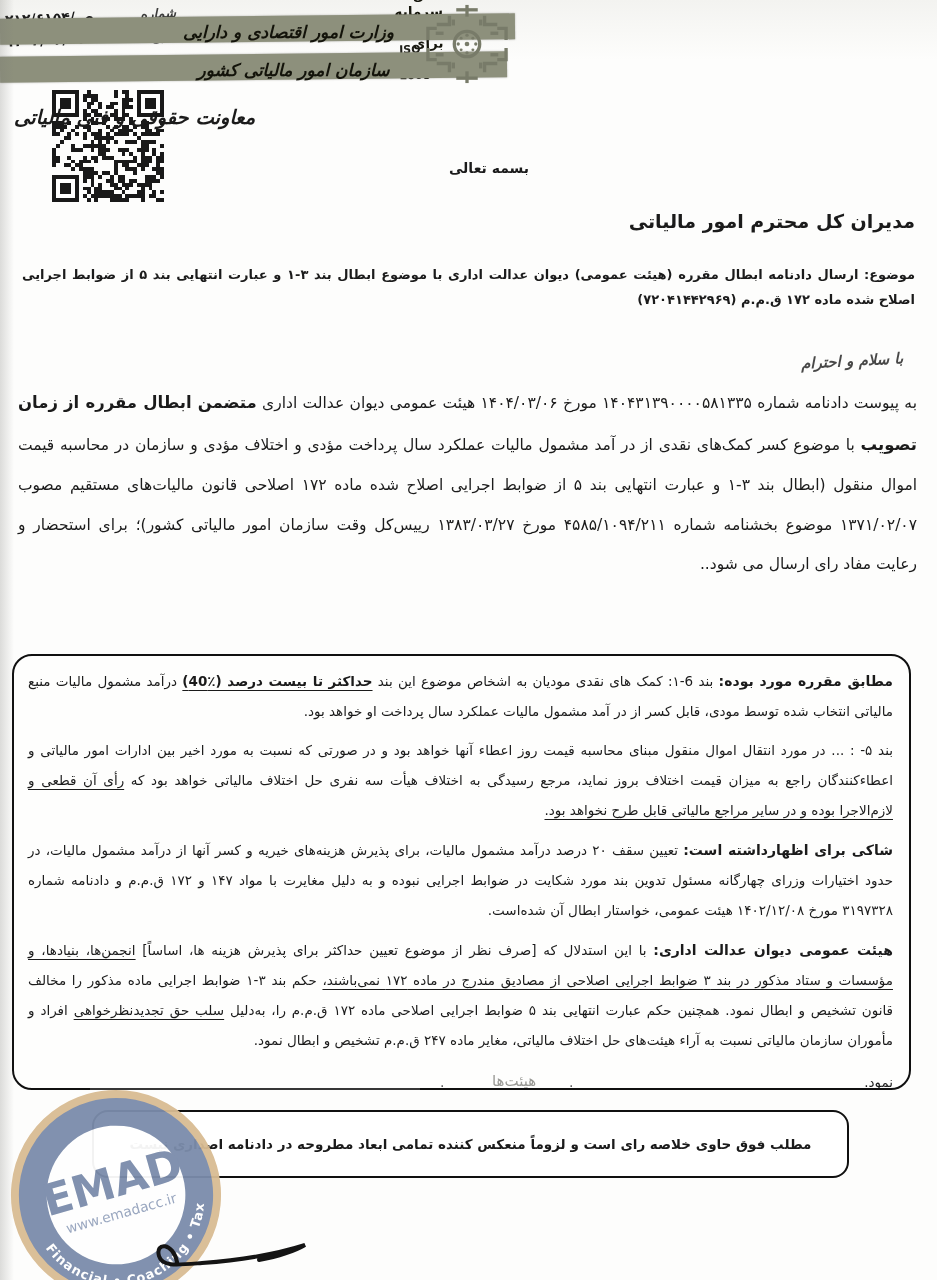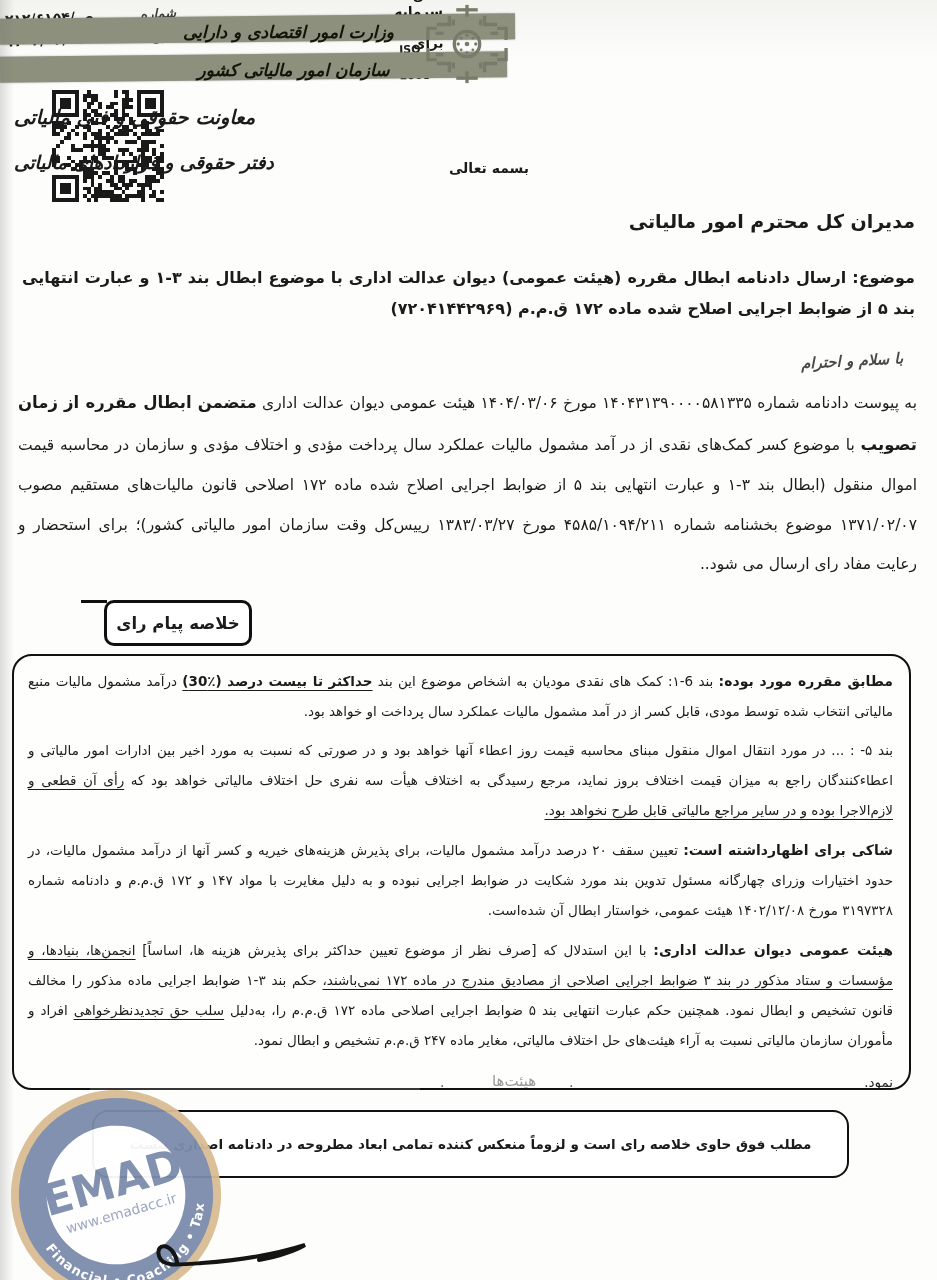--- a/index.html
+++ b/index.html
@@ -32,21 +32,21 @@
   
   .emblem{position:absolute;top:2px;right:424px;width:92px;height:84px;}
   
   .qr{position:absolute;top:90px;right:767px;width:124px;height:112px;}
   .qr svg{width:100%;height:100%;}
   .basmala{position:absolute;top:160px;right:368px;width:160px;text-align:center;font-weight:bold;font-size:14px;}
   .dept{position:absolute;top:106px;left:14px;right:440px;text-align:left;font-style:italic;font-weight:bold;font-size:19.5px;line-height:1.2;}
   .office{position:absolute;top:152px;left:14px;right:420px;text-align:left;font-style:italic;font-weight:bold;font-size:18.5px;}
   
   .recipient{position:absolute;top:210px;right:22px;font-size:19px;font-weight:bold;}
-  .subject{position:absolute;top:262px;right:22px;left:22px;font-size:16px;font-weight:bold;line-height:1.95;text-align:justify;}
+  .subject{position:absolute;top:262px;right:22px;left:22px;font-size:13px;font-weight:bold;line-height:1.95;text-align:justify;}
   .salutation{position:absolute;top:352px;right:34px;font-size:15px;font-style:italic;font-weight:600;opacity:.8;transform:rotate(-3deg);}
   .body-text{position:absolute;top:382px;right:20px;left:18px;font-size:15.5px;line-height:2.55;text-align:justify;}
   .body-text .b{font-weight:bold;font-size:16.5px;}
   
   .sum-title{position:absolute;top:600px;left:104px;width:142px;height:40px;border:3px solid #101010;border-radius:10px;
     display:flex;align-items:center;justify-content:center;font-weight:bold;font-size:16.5px;background:#fff;}
   .sum-title::after{content:"";position:absolute;top:-3px;left:-26px;width:26px;height:3px;background:#101010;}
   .sum-box{position:absolute;top:654px;right:26px;left:12px;bottom:190px;border:2.5px solid #101010;border-radius:20px;
     padding:10px 16px 4px 14px;font-size:13.5px;line-height:2.22;text-align:justify;overflow:hidden;background:rgba(255,255,255,.35);}
   .sum-box p{margin:0 0 9px 0;}
@@ -458,36 +458,32 @@
         <rect x="23" y="1" width="5" height="5" fill="#ffffff"></rect>
         <rect x="24" y="2" width="3" height="3" fill="#191919"></rect>
         <rect x="0" y="22" width="7" height="7" fill="#191919"></rect>
         <rect x="1" y="23" width="5" height="5" fill="#ffffff"></rect>
         <rect x="2" y="24" width="3" height="3" fill="#191919"></rect>
       </svg>
   </div>
 
   <div class="basmala">بسمه تعالی</div>
   <div class="dept">معاونت حقوقی و فنی مالیاتی</div>
-  <div class="office">دفتر حقوقی و قراردادهای مالیاتی</div>
 
   <div class="recipient">مدیران کل محترم امور مالیاتی</div>
   <div class="subject">موضوع: ارسال دادنامه ابطال مقرره (هیئت عمومی) دیوان عدالت اداری با موضوع ابطال بند ۳-۱ و عبارت انتهایی بند ۵ از ضوابط اجرایی اصلاح شده ماده ۱۷۲ ق.م.م (۷۲۰۴۱۴۴۲۹۶۹)</div>
   <div class="salutation">با سلام و احترام</div>
   <div class="body-text">
     <span>به پیوست دادنامه شماره ۱۴۰۴۳۱۳۹۰۰۰۰۵۸۱۳۳۵ مورخ ۱۴۰۴/۰۳/۰۶ هیئت عمومی دیوان عدالت اداری </span><span class="b">متضمن ابطال مقرره از زمان تصویب</span><span> با موضوع کسر کمک‌های نقدی از در آمد مشمول مالیات عملکرد سال پرداخت مؤدی و اختلاف مؤدی و سازمان در محاسبه قیمت اموال منقول (ابطال بند ۳-۱ و عبارت انتهایی بند ۵ از ضوابط اجرایی اصلاح شده ماده ۱۷۲ اصلاحی قانون مالیات‌های مستقیم مصوب ۱۳۷۱/۰۲/۰۷ موضوع بخشنامه شماره ۴۵۸۵/۱۰۹۴/۲۱۱ مورخ ۱۳۸۳/۰۳/۲۷ رییس‌کل وقت سازمان امور مالیاتی کشور)؛ برای استحضار و رعایت مفاد رای ارسال می شود..</span>
   </div>
 
-  <div class="sum-title">
-    <span>خلاصه پیام رای</span>
-  </div>
 
   <div class="sum-box">
     <p>
-      <span class="lead">مطابق مقرره مورد بوده:</span><span> بند 6-۱: کمک های نقدی مودیان به اشخاص موضوع این بند </span><span class="bu">حداکثر تا بیست درصد (٪30)</span><span> درآمد مشمول مالیات منبع مالیاتی انتخاب شده توسط مودی، قابل کسر از در آمد مشمول مالیات عملکرد سال پرداخت او خواهد بود.</span>
+      <span class="lead">مطابق مقرره مورد بوده:</span><span> بند 6-۱: کمک های نقدی مودیان به اشخاص موضوع این بند </span><span class="bu">حداکثر تا بیست درصد (٪40)</span><span> درآمد مشمول مالیات منبع مالیاتی انتخاب شده توسط مودی، قابل کسر از در آمد مشمول مالیات عملکرد سال پرداخت او خواهد بود.</span>
     </p>
     <p>
       <span>بند ۵- : ... در مورد انتقال اموال منقول مبنای محاسبه قیمت روز اعطاء آنها خواهد بود و در صورتی که نسبت به مورد اخیر بین ادارات امور مالیاتی و اعطاءکنندگان راجع به میزان قیمت اختلاف بروز نماید، مرجع رسیدگی به اختلاف هیأت سه نفری حل اختلاف مالیاتی خواهد بود که </span><span class="u">رأی آن قطعی و لازم‌الاجرا بوده و در سایر مراجع مالیاتی قابل طرح نخواهد بود.</span>
     </p>
     <p>
       <span class="lead">شاکی برای اظهارداشته است:</span><span> تعیین سقف ۲۰ درصد درآمد مشمول مالیات، برای پذیرش هزینه‌های خیریه و کسر آنها از درآمد مشمول مالیات، در حدود اختیارات وزرای چهارگانه مسئول تدوین بند مورد شکایت در ضوابط اجرایی نبوده و به دلیل مغایرت با مواد ۱۴۷ و ۱۷۲ ق.م.م و دادنامه شماره ۳۱۹۷۳۲۸ مورخ ۱۴۰۲/۱۲/۰۸ هیئت عمومی، خواستار ابطال آن شده‌است.</span>
     </p>
     <p>
       <span class="lead">هیئت عمومی دیوان عدالت اداری:</span><span> با این استدلال که [صرف نظر از موضوع تعیین حداکثر برای پذیرش هزینه ها، اساساً] </span><span class="u">انجمن‌ها، بنیادها، و مؤسسات و ستاد مذکور در بند ۳ ضوابط اجرایی اصلاحی از مصادیق مندرج در ماده ۱۷۲ نمی‌باشند،</span><span> حکم بند ۳-۱ ضوابط اجرایی ماده مذکور را مخالف قانون تشخیص و ابطال نمود. همچنین حکم عبارت انتهایی بند ۵ ضوابط اجرایی اصلاحی ماده ۱۷۲ ق.م.م را، به‌دلیل </span><span class="u">سلب حق تجدیدنظرخواهی</span><span> افراد و مأموران سازمان مالیاتی نسبت به آراء هیئت‌های حل اختلاف مالیاتی، مغایر ماده ۲۴۷ ق.م.م تشخیص و ابطال نمود.</span>
     </p>

